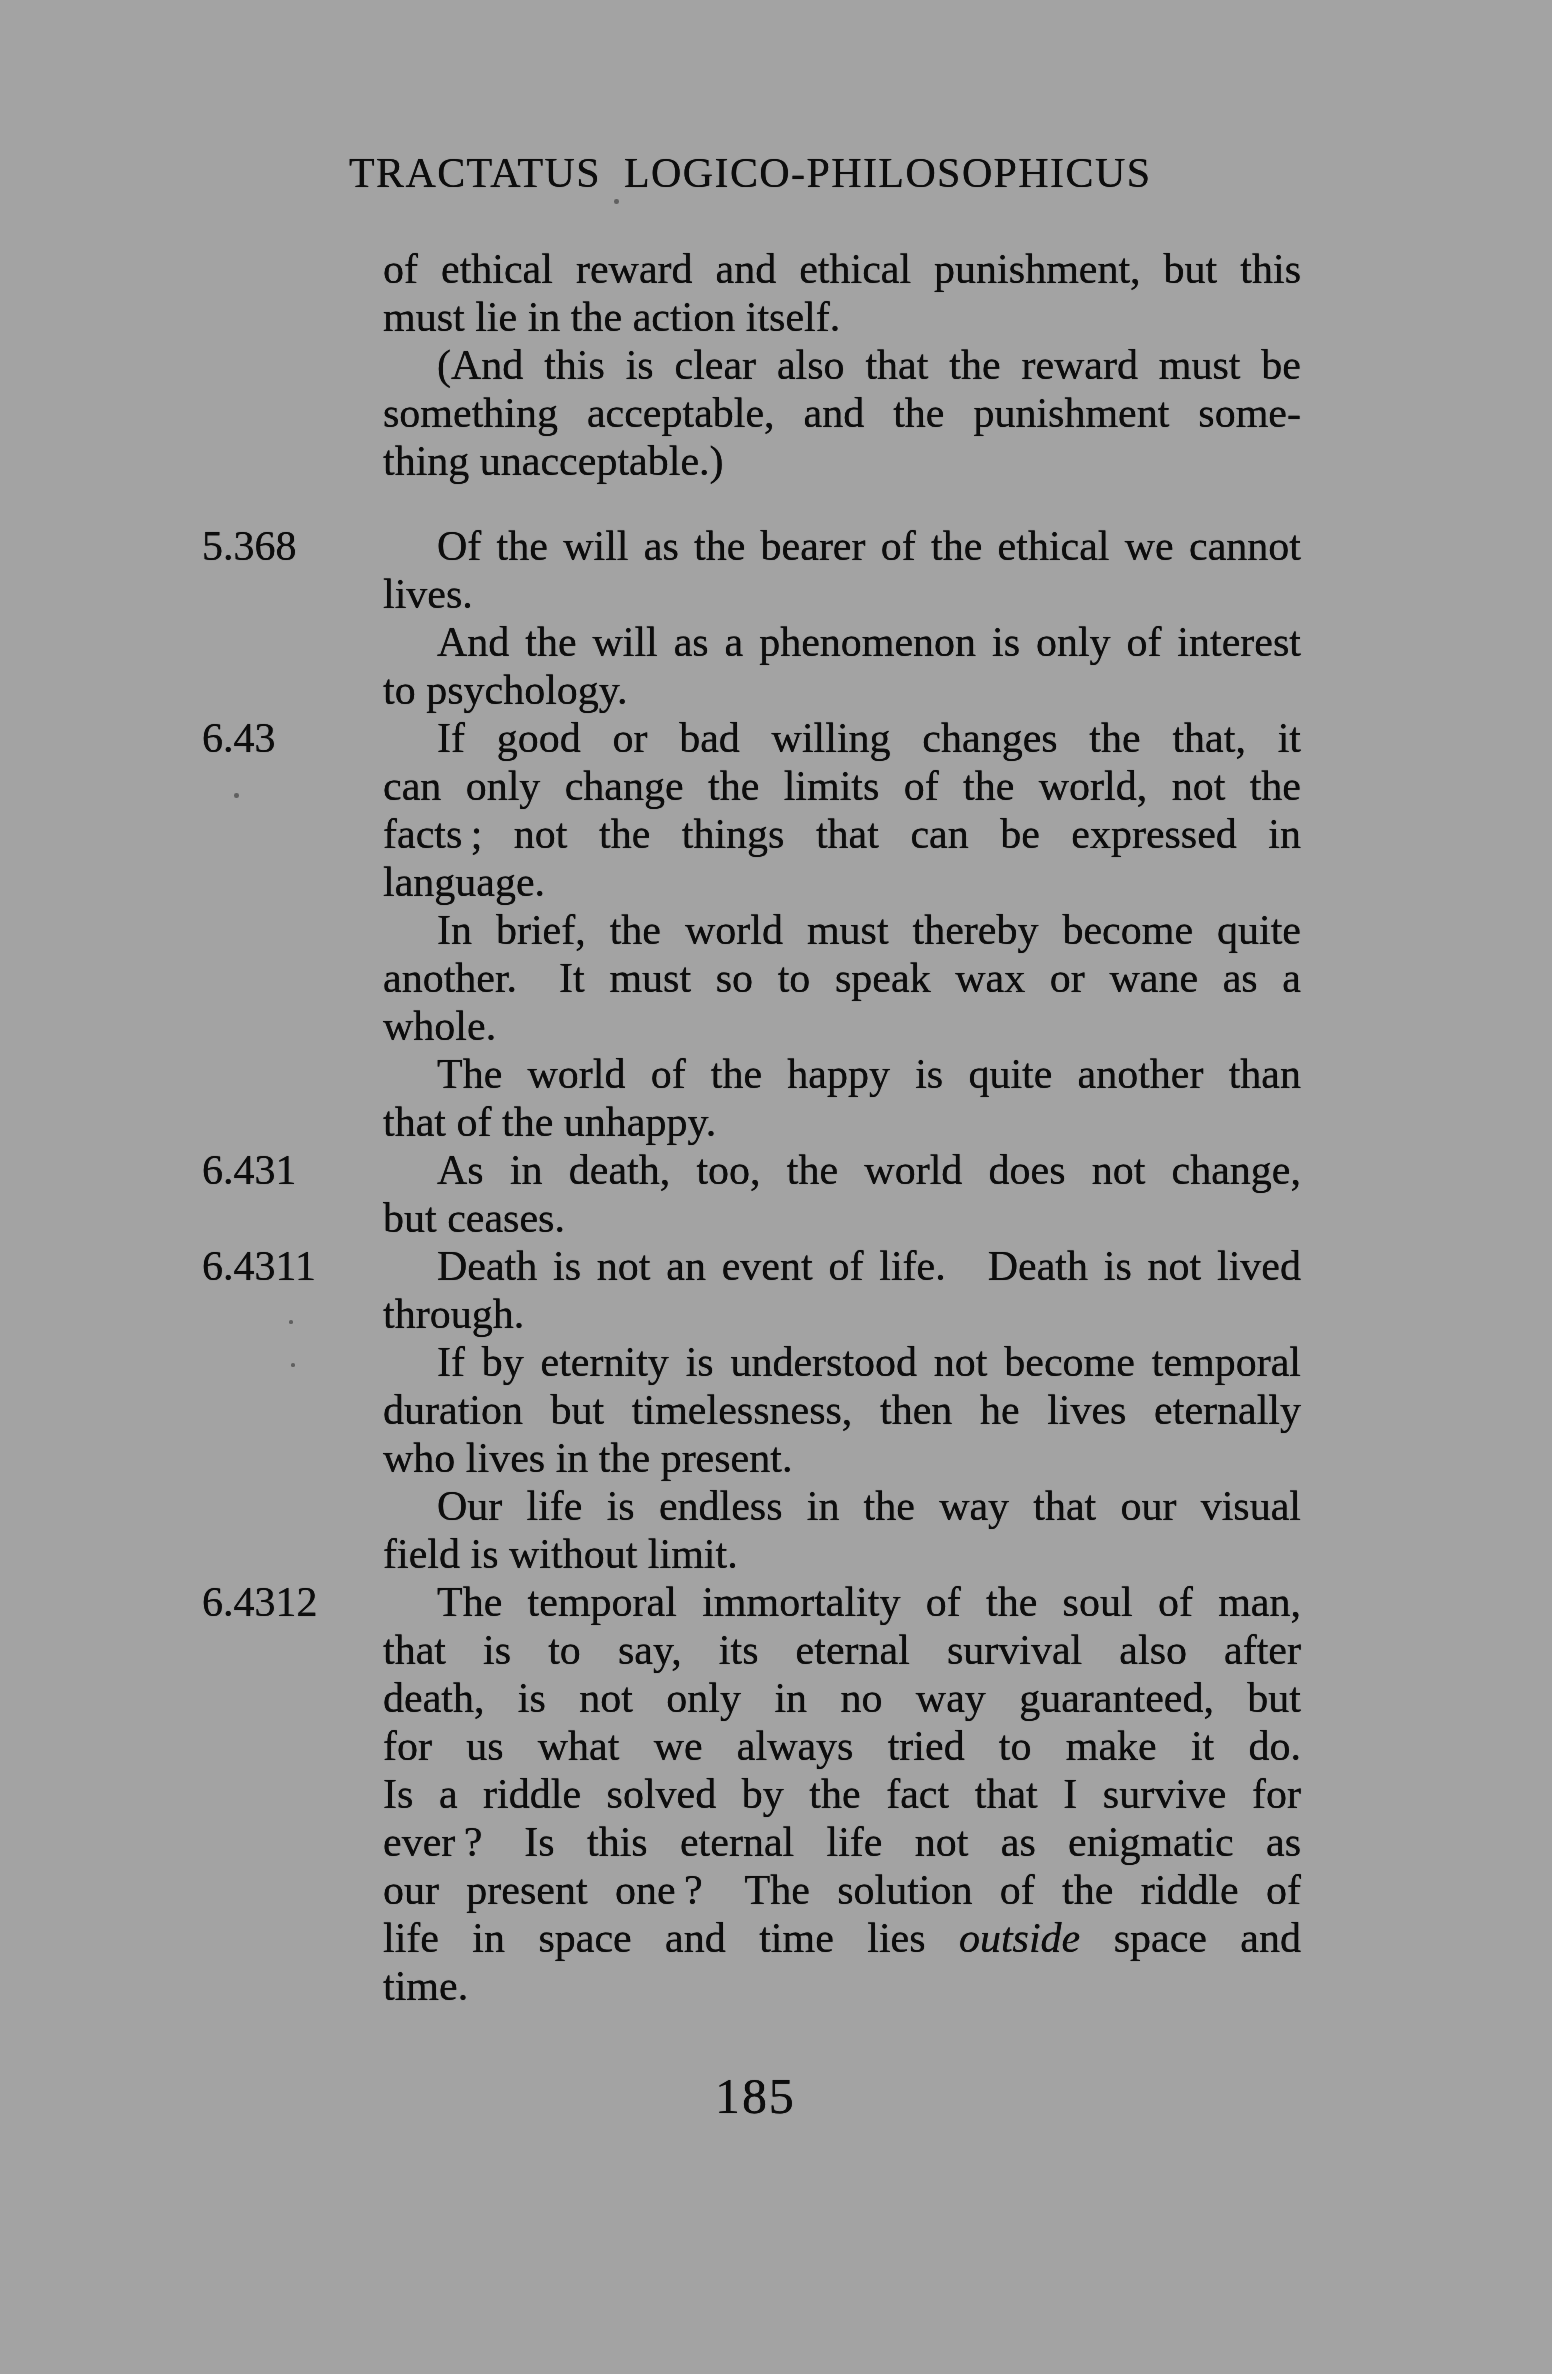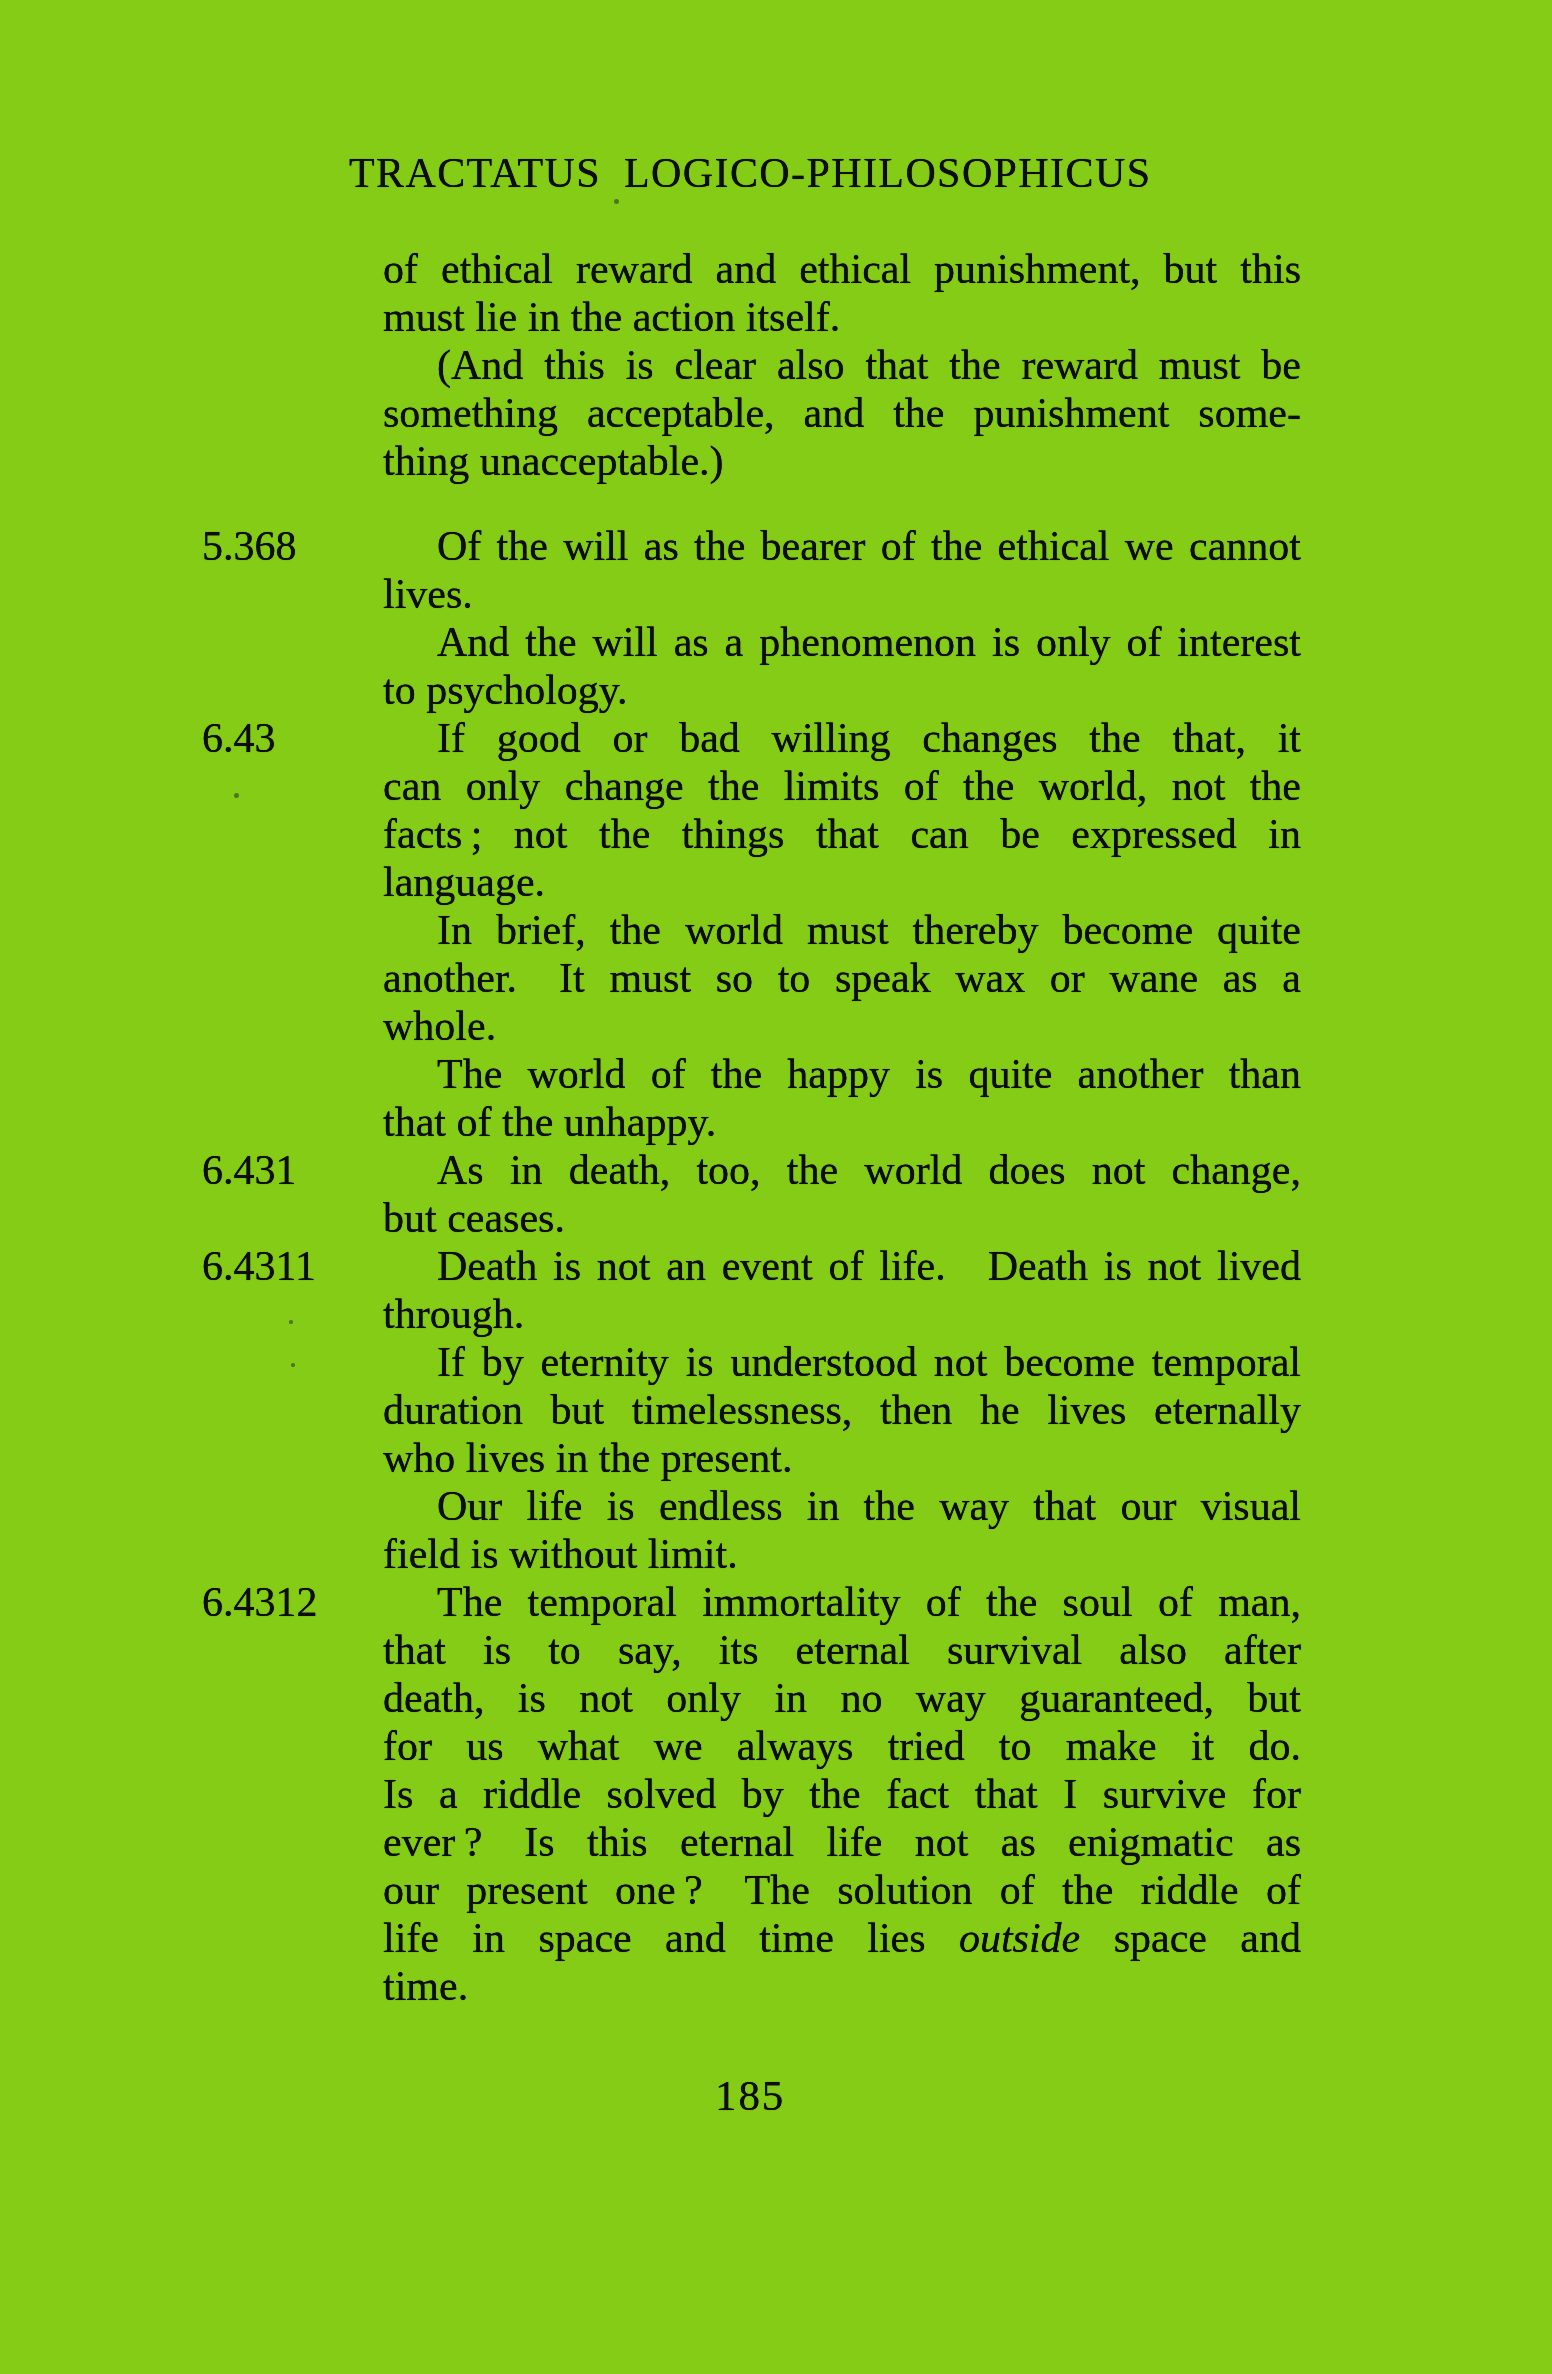--- a/index.html
+++ b/index.html
@@ -1,19 +1,19 @@
 <!DOCTYPE html>
 <html style="font-size:15px"><head>
 <meta charset="utf-8">
 <style>
   html,body{margin:0;padding:0;background:#ffffff;}
   .page{
     position:relative;
     width:1552px;height:2374px;
-    background:#84cc16;
+    background:#a3a3a3;
     overflow:hidden;
     font-family:"Liberation Serif", serif;
     color:#0d0d0d;
   }
   .running-title{
     position:absolute;
     left:349px;top:149px;
     font-size:42px;line-height:48px;
     letter-spacing:1.4px;word-spacing:11.2px;
     white-space:nowrap;
@@ -40,21 +40,21 @@
     text-align-last:justify;
     text-justify:inter-word;
     margin-left:36px;
   }
   .line.last{text-align:right;text-align-last:left;}
   .line.indent{text-indent:54px;}
   .section-gap{height:37px;}
   .page-number{
     position:absolute;
     left:715px;top:2072px;
-    font-size:43px;line-height:48px;
+    font-size:50px;line-height:48px;
     letter-spacing:1.9px;
     font-feature-settings:"onum";
     text-shadow:0 0 0.7px #000;
   }
   em{font-style:italic;}
   .speck{
     position:absolute;
     background:#2a2a2a;
     border-radius:50%;
     opacity:0.55;

